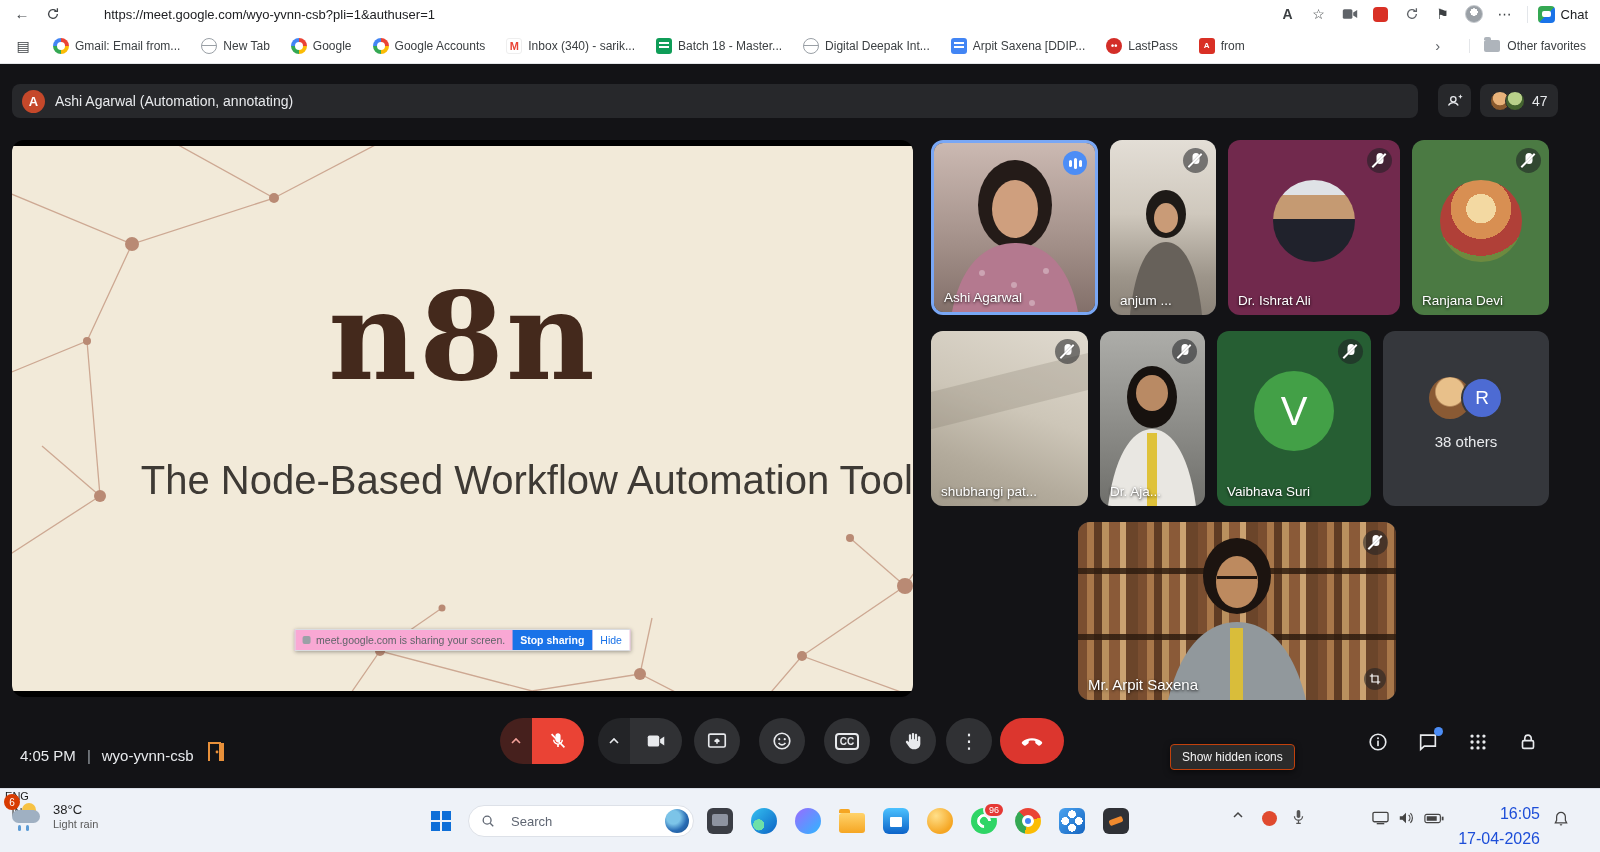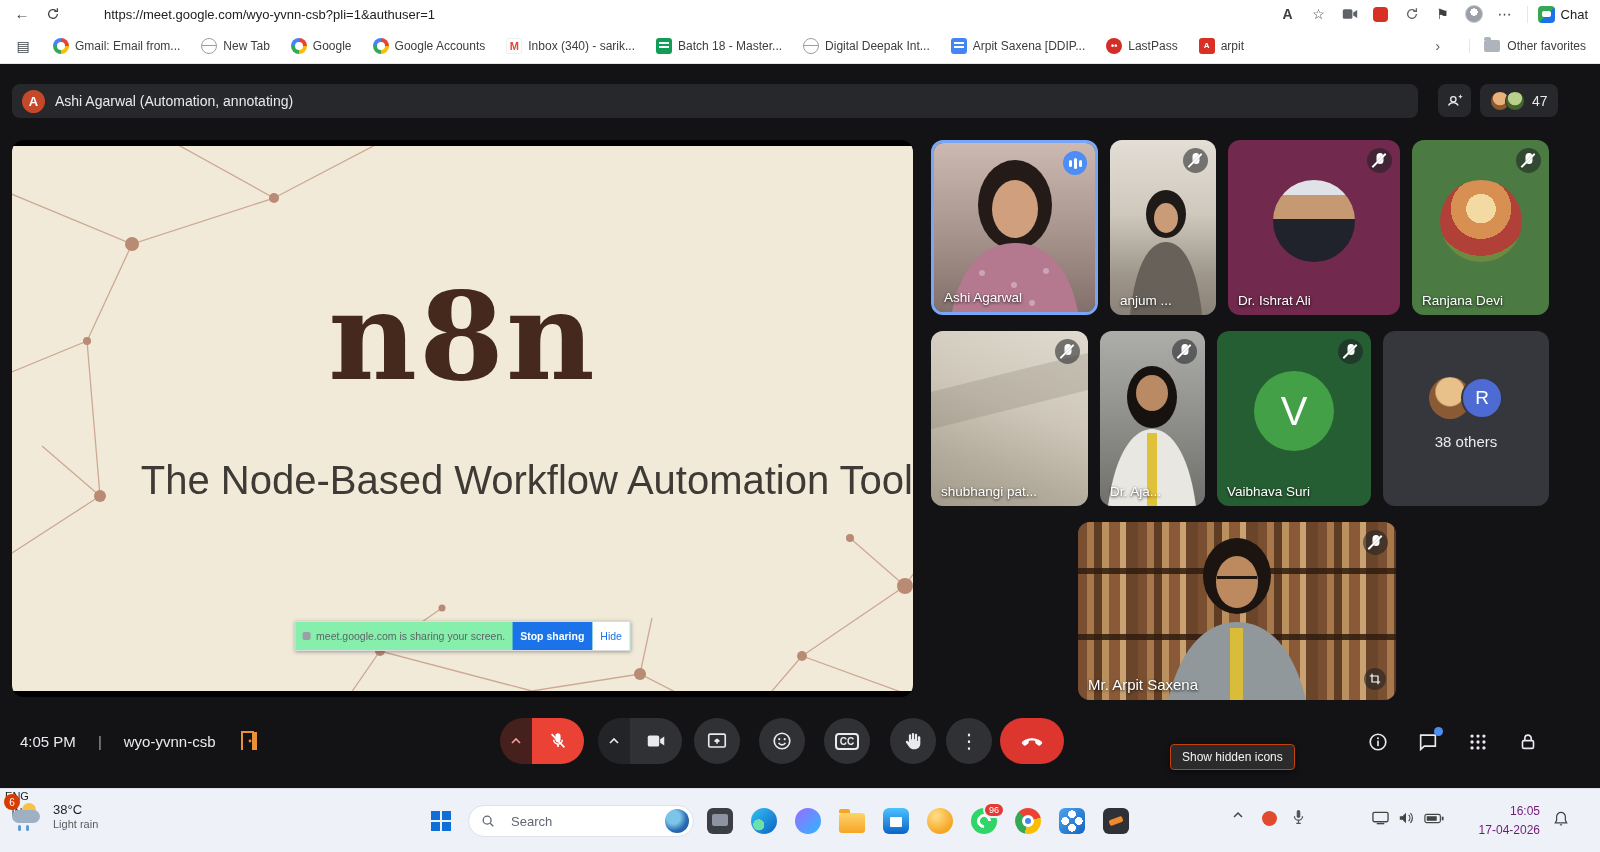--- a/index.html
+++ b/index.html
@@ -49,21 +49,21 @@
   .chip-av.a1{background:radial-gradient(circle at 50% 35%,#e8b27a 0 45%,#8a5a2e 50%)}
   .chip-av.a2{background:radial-gradient(circle at 50% 35%,#b9d08a 0 45%,#44632f 50%);margin-left:-12px}
   .chip-count{color:#e8eaed;font-size:14px}
 
   
   .stage{position:absolute;left:12px;top:76px;width:901px;height:557px;background:#000;border-radius:12px;overflow:hidden}
   .slide{position:absolute;left:0;right:0;top:6px;bottom:6px;background:#f2ead9}
   .net{position:absolute;inset:0;width:100%;height:100%}
   .slide-title{position:absolute;top:118px;width:100%;text-align:center;font-family:"DejaVu Serif",serif;font-weight:bold;font-size:122px;color:#44291c;letter-spacing:2px}
   .slide-sub{position:absolute;top:312px;width:100%;text-align:right;font-size:40px;color:#3e3a35}
-  .share-bar{position:absolute;left:50%;transform:translateX(-50%);bottom:40px;height:30px;display:flex;align-items:center;background:#86efac;border:1px solid #dadce0;font-size:10.5px;color:#5f6368;padding-left:7px;white-space:nowrap;box-shadow:0 1px 4px rgba(0,0,0,.35)}
+  .share-bar{position:absolute;left:50%;transform:translateX(-50%);bottom:40px;height:22px;display:flex;align-items:center;background:#f9a8d4;border:1px solid #dadce0;font-size:10.5px;color:#5f6368;padding-left:7px;white-space:nowrap;box-shadow:0 1px 4px rgba(0,0,0,.35)}
   .share-dot{width:8px;height:8px;border-radius:2px;background:#9aa0a6;margin-right:6px}
   .share-stop{background:#1a73e8;color:#fff;height:100%;display:flex;align-items:center;padding:0 8px;margin-left:7px;font-weight:bold}
   .share-hide{color:#1a73e8;padding:0 8px;background:#fff;height:100%;display:flex;align-items:center}
 
   
   .tile{position:absolute;height:175px;border-radius:12px;background:#3a3d42;overflow:hidden}
   .vid{position:absolute;inset:0}
   .person{position:absolute;inset:0;width:100%;height:100%}
   .tile-name{position:absolute;left:10px;bottom:7px;color:#fff;font-size:13.5px;text-shadow:0 1px 3px rgba(0,0,0,.9);white-space:nowrap;z-index:3}
   .micoff{position:absolute;top:8px;right:8px;width:25px;height:25px;border-radius:50%;background:rgba(30,31,35,.55);z-index:3}
@@ -97,21 +97,21 @@
   .bg-anjum{background:linear-gradient(180deg,#e3ded6 0%,#cfc8bd 42%,#9d958a 78%,#8a8278 100%)}
   .bg-shub{background:linear-gradient(200deg,#e0dacf 0%,#cdc6b8 45%,#b3ab9c 75%,#a29a8b 100%)}
   .bg-shub::before{content:"";position:absolute;left:-30px;top:26px;width:220%;height:36px;background:rgba(120,110,95,.22);transform:rotate(-14deg)}
   .bg-aja{background:linear-gradient(180deg,#adada9 0%,#8f8f8b 50%,#6f6f6b 100%)}
   .bg-arpit{background:
     linear-gradient(180deg,rgba(0,0,0,0) 0 46px,rgba(46,28,15,.85) 46px 52px,rgba(0,0,0,0) 52px 112px,rgba(46,28,15,.85) 112px 118px,rgba(0,0,0,0) 118px),
     repeating-linear-gradient(90deg,#7a4e30 0 9px,#a8774a 9px 16px,#5f3c24 16px 24px,#b9905e 24px 31px,#8a5a38 31px 42px,#caa271 42px 48px,#6b452a 48px 60px)}
 
   
   .meet-footer{position:absolute;left:0;right:0;top:636px;height:88px}
-  .finfo{position:absolute;left:20px;top:18px;height:46px;display:flex;align-items:center;gap:22px;color:#e8eaed;font-size:15px}
+  .finfo{position:absolute;left:20px;top:18px;height:46px;display:flex;align-items:flex-end;gap:11px;color:#e8eaed;font-size:15px}
   .finfo .sep{color:#9aa0a6}
   .btn{position:absolute;top:18px;width:46px;height:46px;border-radius:50%;background:#303134;display:flex;align-items:center;justify-content:center}
   .split{position:absolute;top:18px;height:46px;border-radius:23px;display:flex;overflow:hidden}
   .split .chev{width:32px;display:flex;align-items:center;justify-content:center}
   .split .main{width:52px;display:flex;align-items:center;justify-content:center}
   .s-mic{left:500px}.s-mic .chev{background:#46201d}.s-mic .main{background:#ea4335}
   .s-cam{left:598px}.s-cam .chev{background:#232427}.s-cam .main{background:#303134}
   .b-present{left:694px}.b-emoji{left:759px}.b-cc{left:824px}.b-hand{left:890px}.b-more{left:946px}
   .b-end{position:absolute;left:1000px;top:18px;width:64px;height:46px;border-radius:23px;background:#dc362e;display:flex;align-items:center;justify-content:center}
   .cc-box{border:2px solid #e8eaed;border-radius:4px;padding:1px 3px;font-size:10px;font-weight:bold;color:#e8eaed}
@@ -156,21 +156,21 @@
   .ic-photos{background:
      radial-gradient(circle at 50% 24%,#fff 0 16%,transparent 17%),
      radial-gradient(circle at 50% 76%,#fff 0 16%,transparent 17%),
      radial-gradient(circle at 24% 50%,#fff 0 16%,transparent 17%),
      radial-gradient(circle at 76% 50%,#fff 0 16%,transparent 17%),
      linear-gradient(135deg,#4aa3f0,#1565c0)}
   .ic-cast{background:#2f3136;position:relative}
   .ic-cast::after{content:"";position:absolute;left:6px;top:10px;width:14px;height:6px;background:#f08a2e;border-radius:2px;transform:rotate(-20deg)}
   .tray-item{position:absolute;display:flex;align-items:center;justify-content:center;color:#2b2b2b}
   .lang{left:1326px;top:14px;width:34px;text-align:center;font-size:11px;color:#1b1b1b;line-height:1.45}
-  .clock{position:absolute;left:1452px;top:13px;width:88px;text-align:right;font-size:12px;color:#701a75;line-height:1.55}
+  .clock{position:absolute;left:1452px;top:13px;width:88px;text-align:right;font-size:16px;color:#1d4ed8;line-height:1.55}
   .tray-red{left:1262px;top:22px;width:15px;height:15px;border-radius:50%;background:#e04a2f}
 
   svg{display:block}
 </style>
 </head>
 <body>
 
 <header class="browser-top">
   <span class="nav-glyph">←</span>
   <span class="nav-glyph">
@@ -239,21 +239,21 @@
   <div class="bm">
       <span class="fav fav-docs"></span>
       <span>Arpit Saxena [DDIP...</span>
     </div>
   <div class="bm">
       <span class="fav fav-lastpass">••</span>
       <span>LastPass</span>
     </div>
   <div class="bm">
       <span class="fav fav-pdf">A</span>
-      <span>arpit</span>
+      <span>from</span>
     </div>
   <span class="bm-overflow">›</span>
   <div class="other-fav">
     <span class="folder-ico"></span>
     <span>Other favorites</span>
   </div>
 </nav>
 
 <main class="meet">
 

